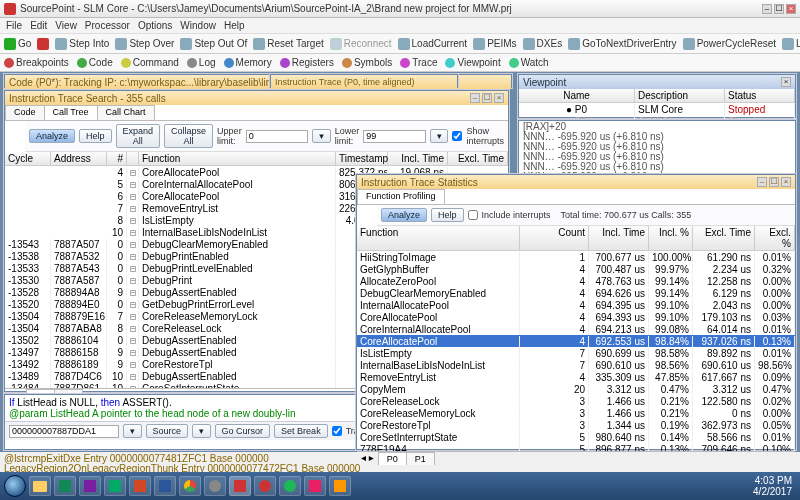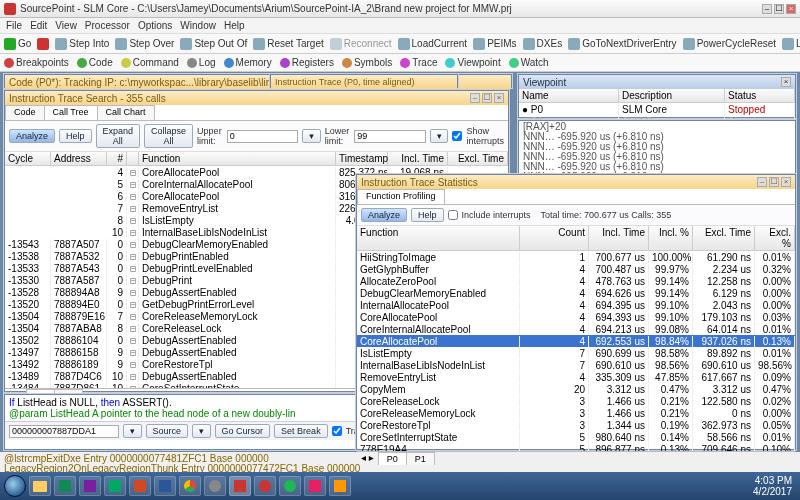--- a/index.html
+++ b/index.html
@@ -14,32 +14,32 @@
   .toolbar2 { background:#f8f8f8; height:18px; display:flex; gap:8px; padding:0 4px; align-items:center; border-bottom:1px solid #ccc; }
   .toolbar2 .tb { display:flex; align-items:center; gap:2px; color:#333; }
   .toolbar2 .ico { width:10px;height:10px;background:#c44;border-radius:50%; }
   .workarea { position:relative; height: 380px; background:#6a8aa8; }
   .panel { position:absolute; background:#fff; border:1px solid #6a87a8; box-shadow:0 0 0 1px #ccd; }
   .panel-hdr { background:linear-gradient(#fdebc4,#f6d58b); height:14px; display:flex; align-items:center; padding:0 4px; font-size:9px; color:#7a5b12; }
   .panel-hdr.blue { background:linear-gradient(#dce7f5,#b9cce6); color:#234; }
   .tabs { display:flex; height:16px; border-bottom:1px solid #bbb; }
   .tab { padding:1px 8px; border:1px solid #bbb; border-bottom:none; background:#f7f7f7; margin-right:-1px; font-size:9px; }
   .tab.active { background:#fff; }
-  .btnrow { display:flex; gap:4px; padding:3px 4px; align-items:center; border-bottom:1px solid #ddd; background:#fbfbfd; }
+  .btnrow { display:flex; gap:4px; padding:3px 4px; align-items:center; border-bottom:1px solid #ddd; background:#fbfbfd;margin-left:20px; }
   .btn { background:linear-gradient(#fefefe,#e4e9f0); border:1px solid #9ab; border-radius:2px; padding:1px 6px; font-size:9px; color:#123; }
   .field { border:1px solid #aaa; background:#fff; padding:0 2px; font-size:9px; min-width:30px; height:13px; }
   .grid { font-size:9px; }
   .grid-head { display:flex; background:linear-gradient(#fcfcfc,#e7e7e7); border-bottom:1px solid #ccc; }
   .grid-head div { padding:1px 3px; border-right:1px solid #ccc; }
   .grid-body { overflow:auto; }
   .row { display:flex; height:12px; align-items:center; }
   .row.sel { background:#3a74d0; color:#fff; }
   .row div { padding:0 3px; border-right:1px solid #eee; overflow:hidden; white-space:nowrap; }
   .c-cycle{width:46px;} .c-addr{width:56px;} .c-num{width:20px;text-align:right;} .c-ico{width:12px;} .c-fn{flex:1;} .c-ts{width:52px;text-align:right;} .c-incl{width:60px;text-align:right;} .c-excl{width:60px;text-align:right;}
-  .c-vp-name{width:100px;} .c-vp-desc{flex:1;} .c-vp-stat{width:70px;}
+  .c-vp-name{width:116px;text-align:center;} .c-vp-desc{flex:1;} .c-vp-stat{width:70px;}
   .c-pfn{flex:1;} .c-pcnt{width:34px;text-align:right;margin-left:35px;} .c-pincl{width:60px;text-align:right;} .c-pinclp{width:44px;text-align:right;} .c-pexcl{width:62px;text-align:right;} .c-pexclp{width:40px;text-align:right;}
   .codeblock { font-family:Consolas,monospace; font-size:9px; padding:2px 4px; }
   .codeblock .kw{color:#00d;} .codeblock .cm{color:#080;}
   .sym { font-size:9px; color:#b00; padding:2px 4px; }
   .sym .y{color:#886600;}
   .taskbar { position:absolute; bottom:0; left:0; right:0; height:28px; background:linear-gradient(#3e6696,#24466f); display:flex; align-items:center; padding:0 4px; gap:3px; }
   .taskbar .orb { width:22px;height:22px;background:radial-gradient(circle at 40% 40%,#9ce,#036);border-radius:50%; border:1px solid #014; }
   .taskbar .tsk { width:22px;height:20px;background:rgba(255,255,255,0.15);border:1px solid rgba(255,255,255,0.2);border-radius:2px;display:flex;align-items:center;justify-content:center; }
   .taskbar .tray { margin-left:auto; color:#fff; text-align:right; line-height:11px; font-size:9px; padding-right:4px;}
   .chk { width:10px;height:10px; }

